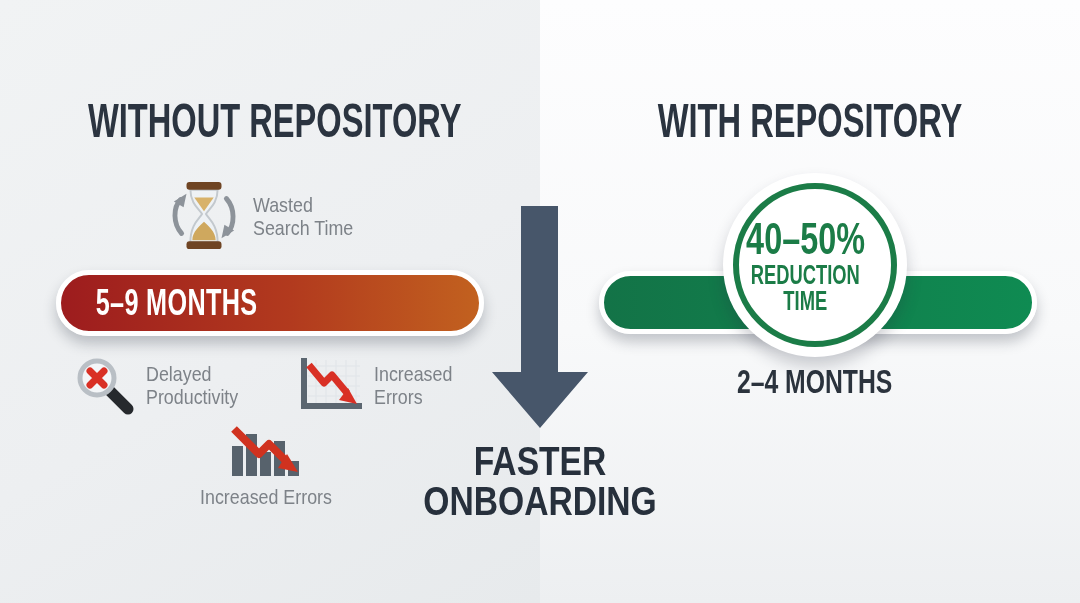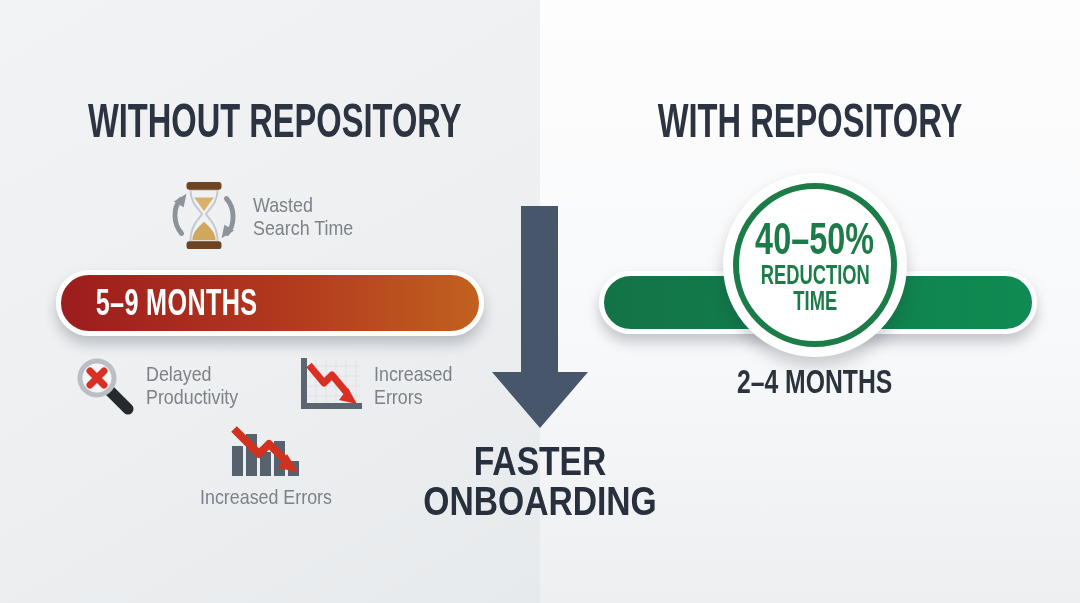--- a/index.html
+++ b/index.html
@@ -41,21 +41,21 @@
 
   .big-arrow{position:absolute;left:490px;top:206px;}
 
   .caption{position:absolute;left:380px;top:441px;width:320px;text-align:center;
     font-size:41px;font-weight:800;color:#27303c;line-height:40px;}
   .caption .cond{transform:scaleX(0.82);}
   .caption span{display:block;}
 
   .badge{position:absolute;left:723px;top:173px;width:184px;height:184px;border-radius:50%;
     background:#ffffff;box-shadow:0 9px 15px rgba(35,42,60,0.22);z-index:2;
-    display:flex;align-items:center;justify-content:center;}
+    display:flex;align-items:center;}
   .badge-ring{position:absolute;left:10px;top:10px;right:10px;bottom:10px;
     border:6px solid var(--badge-green,#1b7c47);border-radius:50%;}
   .badge-content{position:relative;text-align:center;color:var(--badge-green,#1b7c47);}
   .badge-value{font-size:45px;font-weight:800;line-height:46px;}
   .badge-value .cond{transform:scaleX(0.72);}
   .badge-line{font-size:27px;font-weight:800;line-height:26px;}
   .badge-line .cond{transform:scaleX(0.68);}
 
   .months{position:absolute;left:637px;top:364px;width:356px;text-align:center;
     font-size:33px;font-weight:800;color:#2b333d;line-height:36px;}

